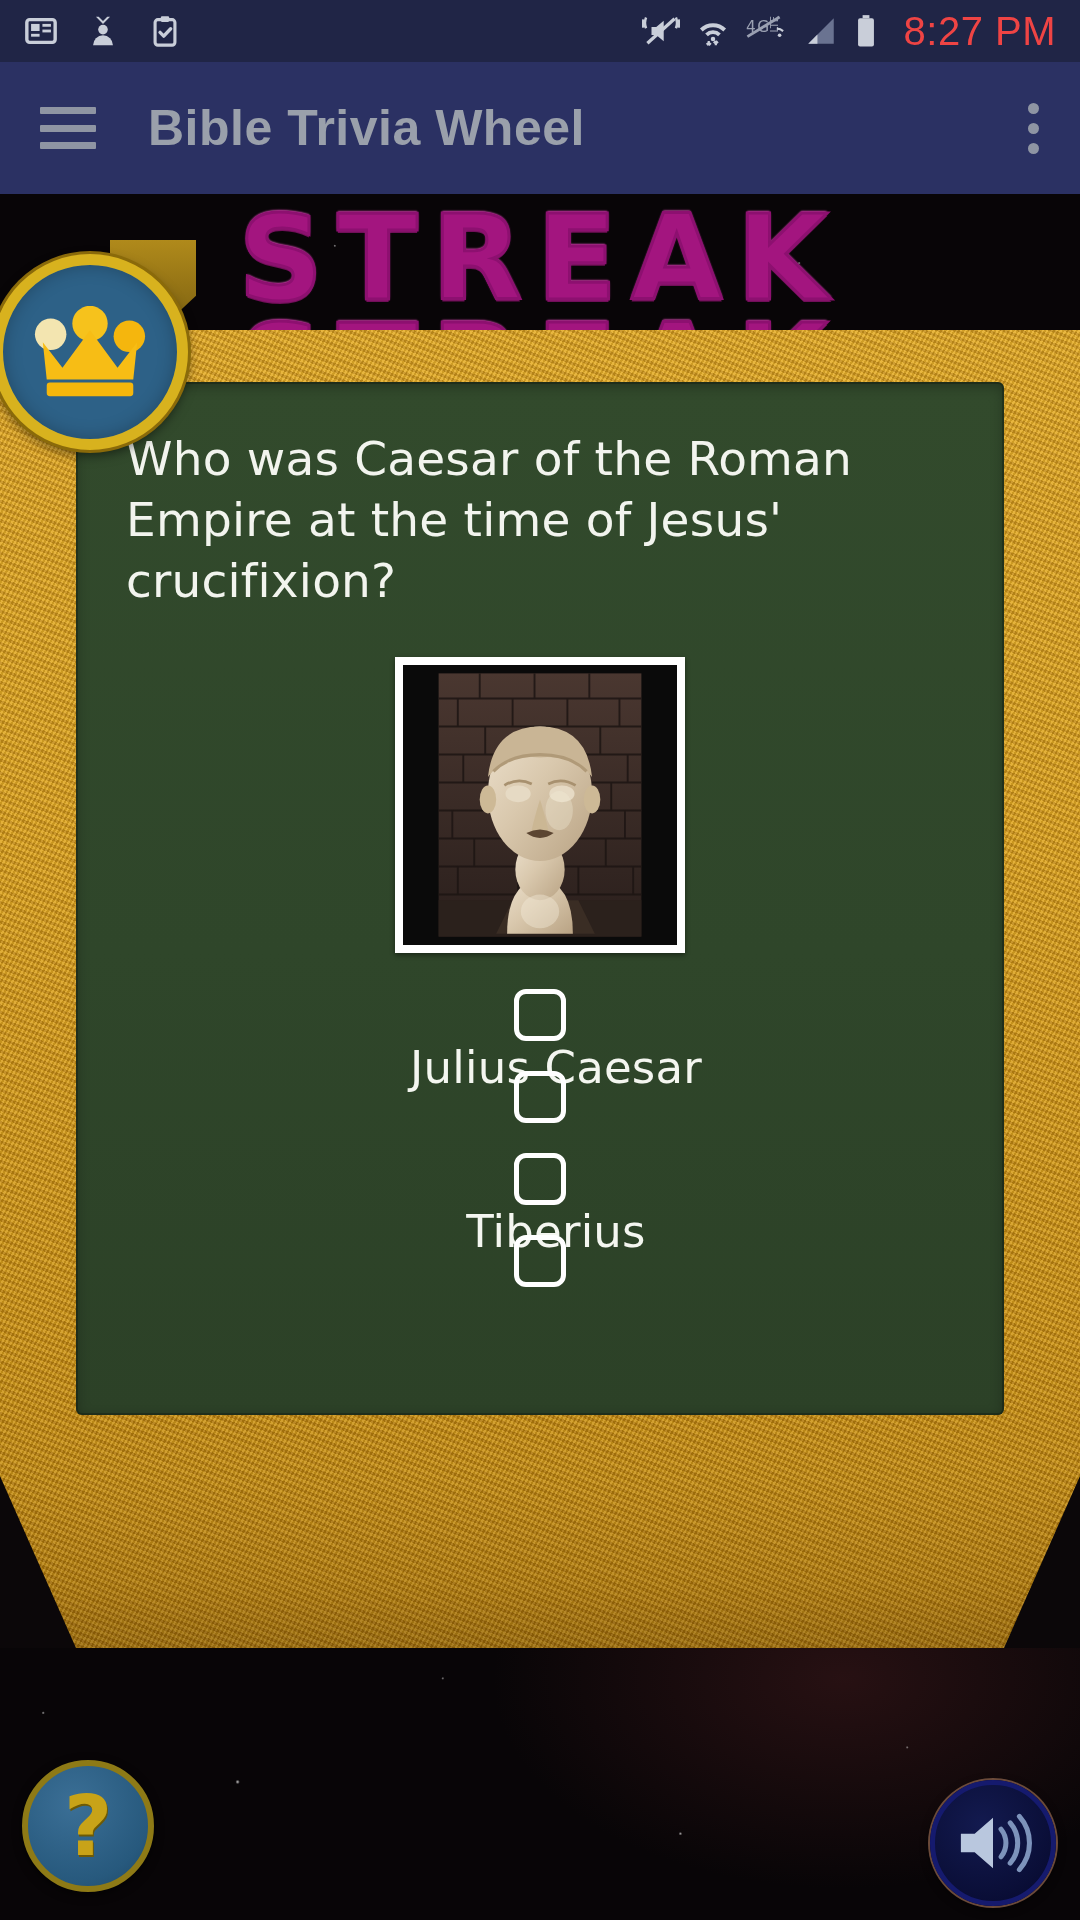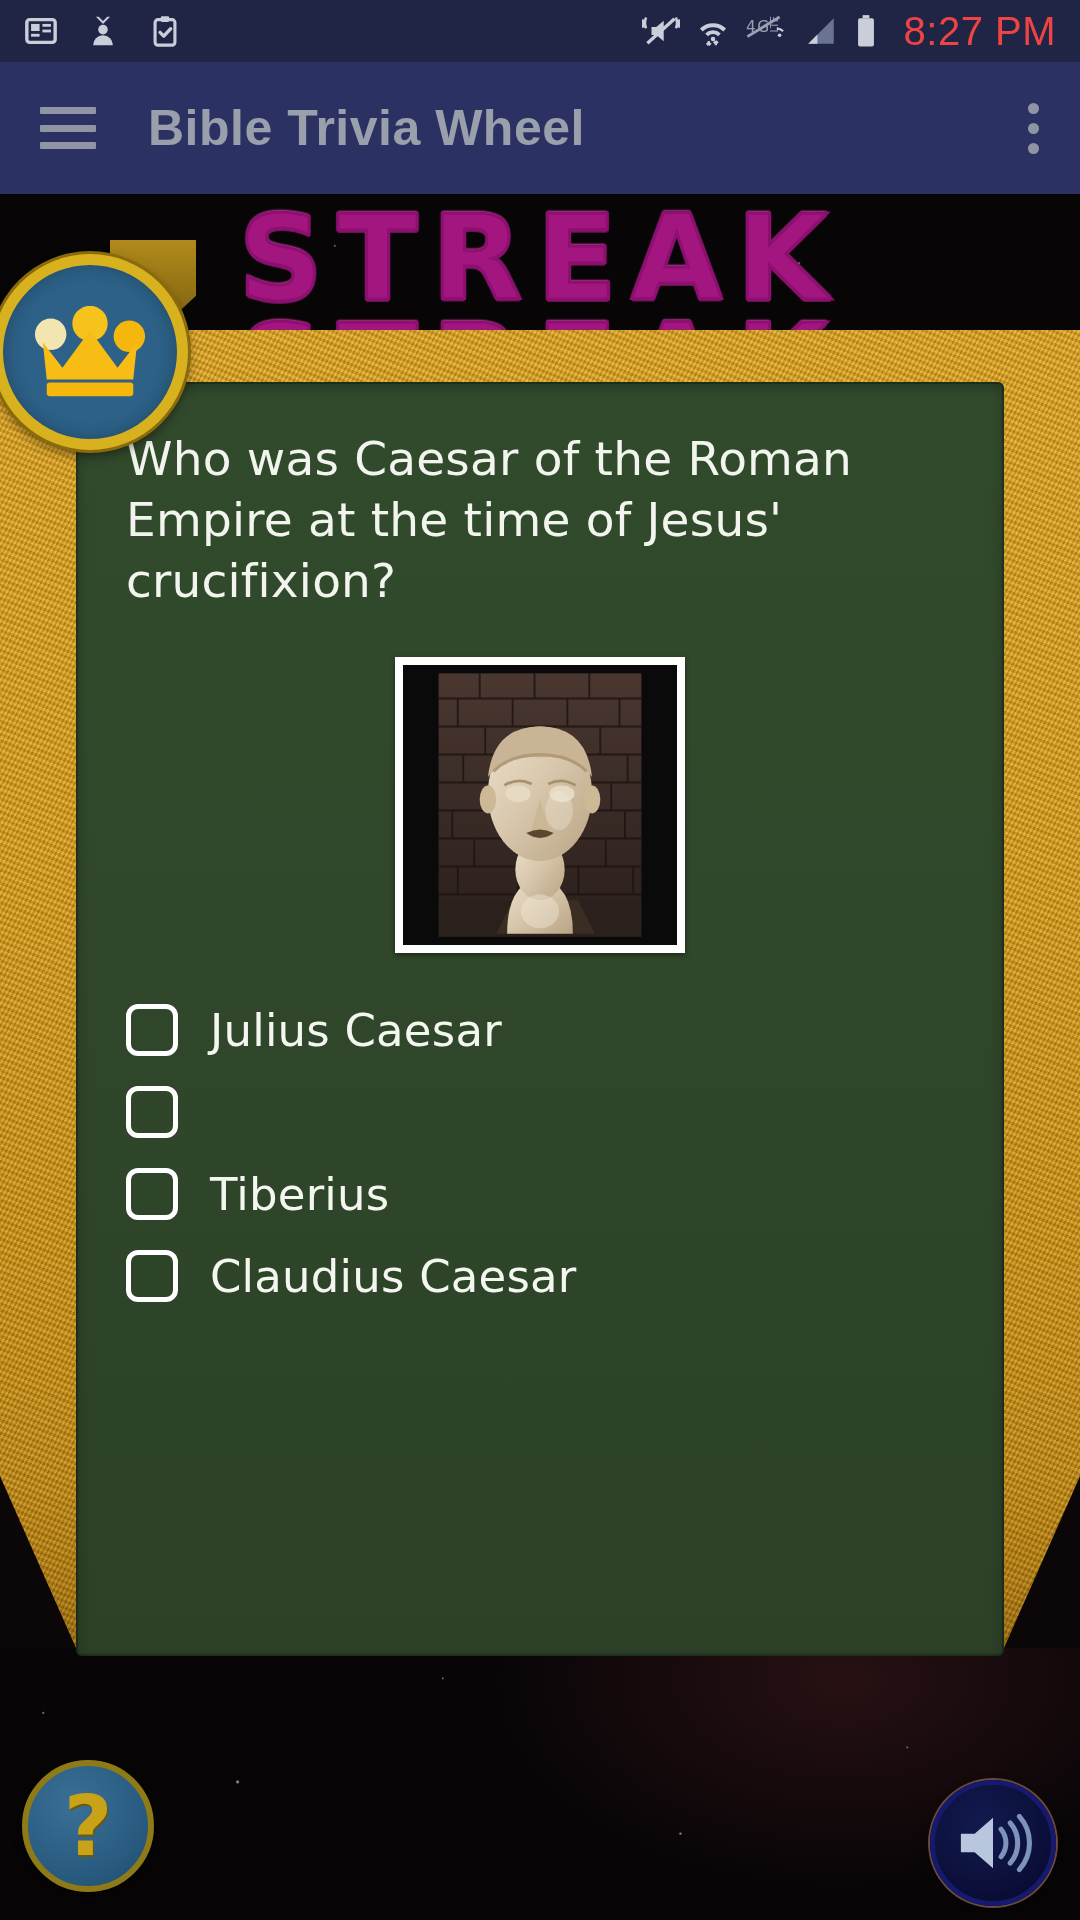--- a/index.html
+++ b/index.html
@@ -103,21 +103,21 @@
     position:absolute; left:0; bottom:0; width:1080px; height:170px;
     background:linear-gradient(180deg, rgba(0,0,0,0) 0%, rgba(90,55,0,.10) 60%, rgba(60,35,0,.22) 100%);
   }
   #board-edge-l{ position:absolute; left:0; bottom:0; width:120px; height:172px;
     background:#0b0709;
     clip-path:polygon(0 0, 76px 172px, 0 172px); }
   #board-edge-r{ position:absolute; right:0; bottom:0; width:120px; height:172px;
     background:#0b0709;
     clip-path:polygon(120px 0, 120px 172px, 44px 172px); }
   #board-inner{
-    position:absolute; left:76px; top:52px; width:928px; height:1274px;
+    position:absolute; left:76px; top:52px; width:928px; height:1033px;
     background:linear-gradient(180deg,#324a2c 0%, #2f462a 55%, #2c4127 100%);
     border-radius:6px;
     box-shadow:inset 0 0 0 2px rgba(0,0,0,.22), inset 0 4px 14px rgba(0,0,0,.30);
     padding:46px 50px 0 50px;
   }
 
   
   #question-text{
     color:#f2f4ee; font-size:47px; line-height:1.30;
     font-family:"DejaVu Sans", sans-serif; font-weight:400;
@@ -132,21 +132,21 @@
   }
   #question-image{
     width:100%; height:100%;
     background:#0b0b0b; display:block; position:relative; overflow:hidden;
   }
   #question-image svg{ display:block; width:100%; height:100%; }
 
   
   #options-list{ margin-top:36px; }
   .option-row{
-    display:flex; align-items:center; height:82px; cursor:pointer;
+    display:flex; align-items:center; height:82px; cursor:pointer;flex-direction:column;
   }
   .option-box{
     width:52px; height:52px; border:5px solid #ffffff; border-radius:12px;
     flex:0 0 auto; background:transparent;
   }
   .option-label{
     margin-left:32px; color:#f4f6f0; font-size:45px;
     font-family:"DejaVu Sans", sans-serif; letter-spacing:0.2px;
   }
 
@@ -382,21 +382,20 @@
         </div>
         <div class="option-row">
           <div class="option-box"></div>
         </div>
         <div class="option-row">
           <div class="option-box"></div>
           <div class="option-label">Tiberius</div>
         </div>
         <div class="option-row">
           <div class="option-box"></div>
-          <div class="option-label">Claudius Caesar</div>
         </div>
       </div>
 
     </div>
   </div>
 
   <div id="crown-badge">
     <div id="crown-shield"></div>
     <div id="crown-circle">
       <svg width="118" height="92" viewBox="0 0 60 46">

